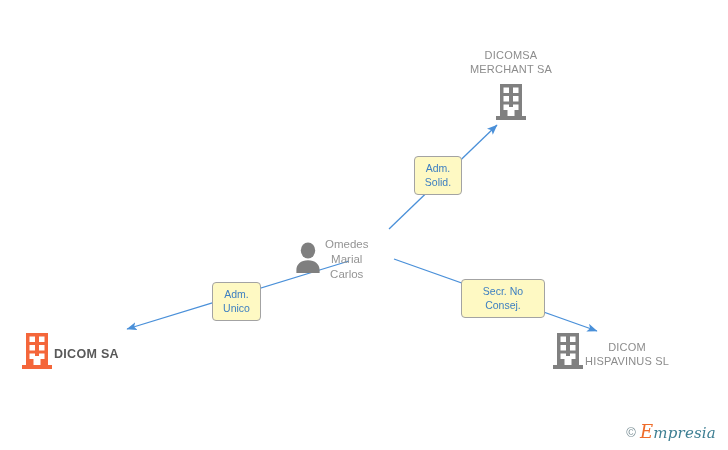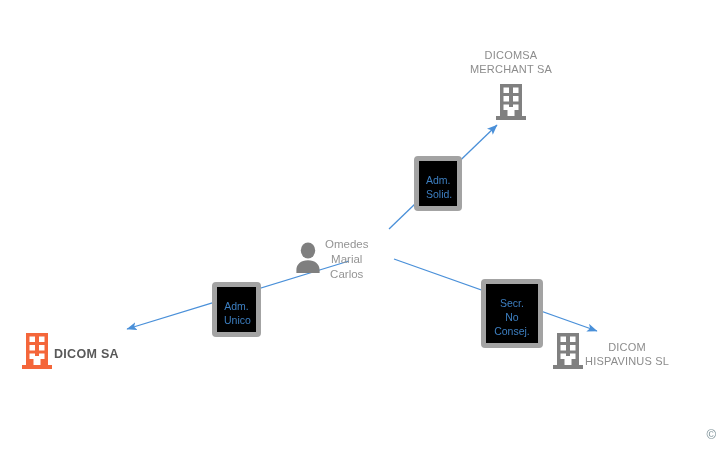--- a/index.html
+++ b/index.html
@@ -65,28 +65,28 @@
     font-size: 11.5px;
     line-height: 15px;
     text-align: center;
     white-space: pre-line;
     margin-top: 4px;
   }
 
   
   .chip {
     position: absolute;
-    background: #000000;
-    border: 5px solid #a3a3a3;
+    background: #fef9c3;
+    border: 1px solid #a3a3a3;
     border-radius: 4px;
     color: #3d7fc1;
     font-size: 10.5px;
     line-height: 14px;
     text-align: center;
-    padding: 12px 7px 5px 7px;
+    padding: 4px 7px 5px 7px;
     white-space: pre-line;
     box-sizing: border-box;
   }
 
   
   #watermark {
     position: absolute;
     right: 12px;
     bottom: 9px;
     display: flex;
@@ -209,20 +209,21 @@
 Marial
 Carlos</div>
   </div>
 
   <div class="chip" style="left:414px; top:156px; width:48px;">Adm.
 Solid.</div>
 
   <div class="chip" style="left:212px; top:282px; width:49px;">Adm.
 Unico</div>
 
-  <div class="chip" style="left:481px; top:279px; width:62px;">Secr. No
+  <div class="chip" style="left:461px; top:279px; width:84px;">Secr. No
 Consej.</div>
 
   <div id="watermark">
     <span class="wm-c">©</span>
+    <span class="wm-text"><span class="wm-initial">E</span><span>mpresia</span></span>
   </div>
 
 </div>
 
 </body></html>

